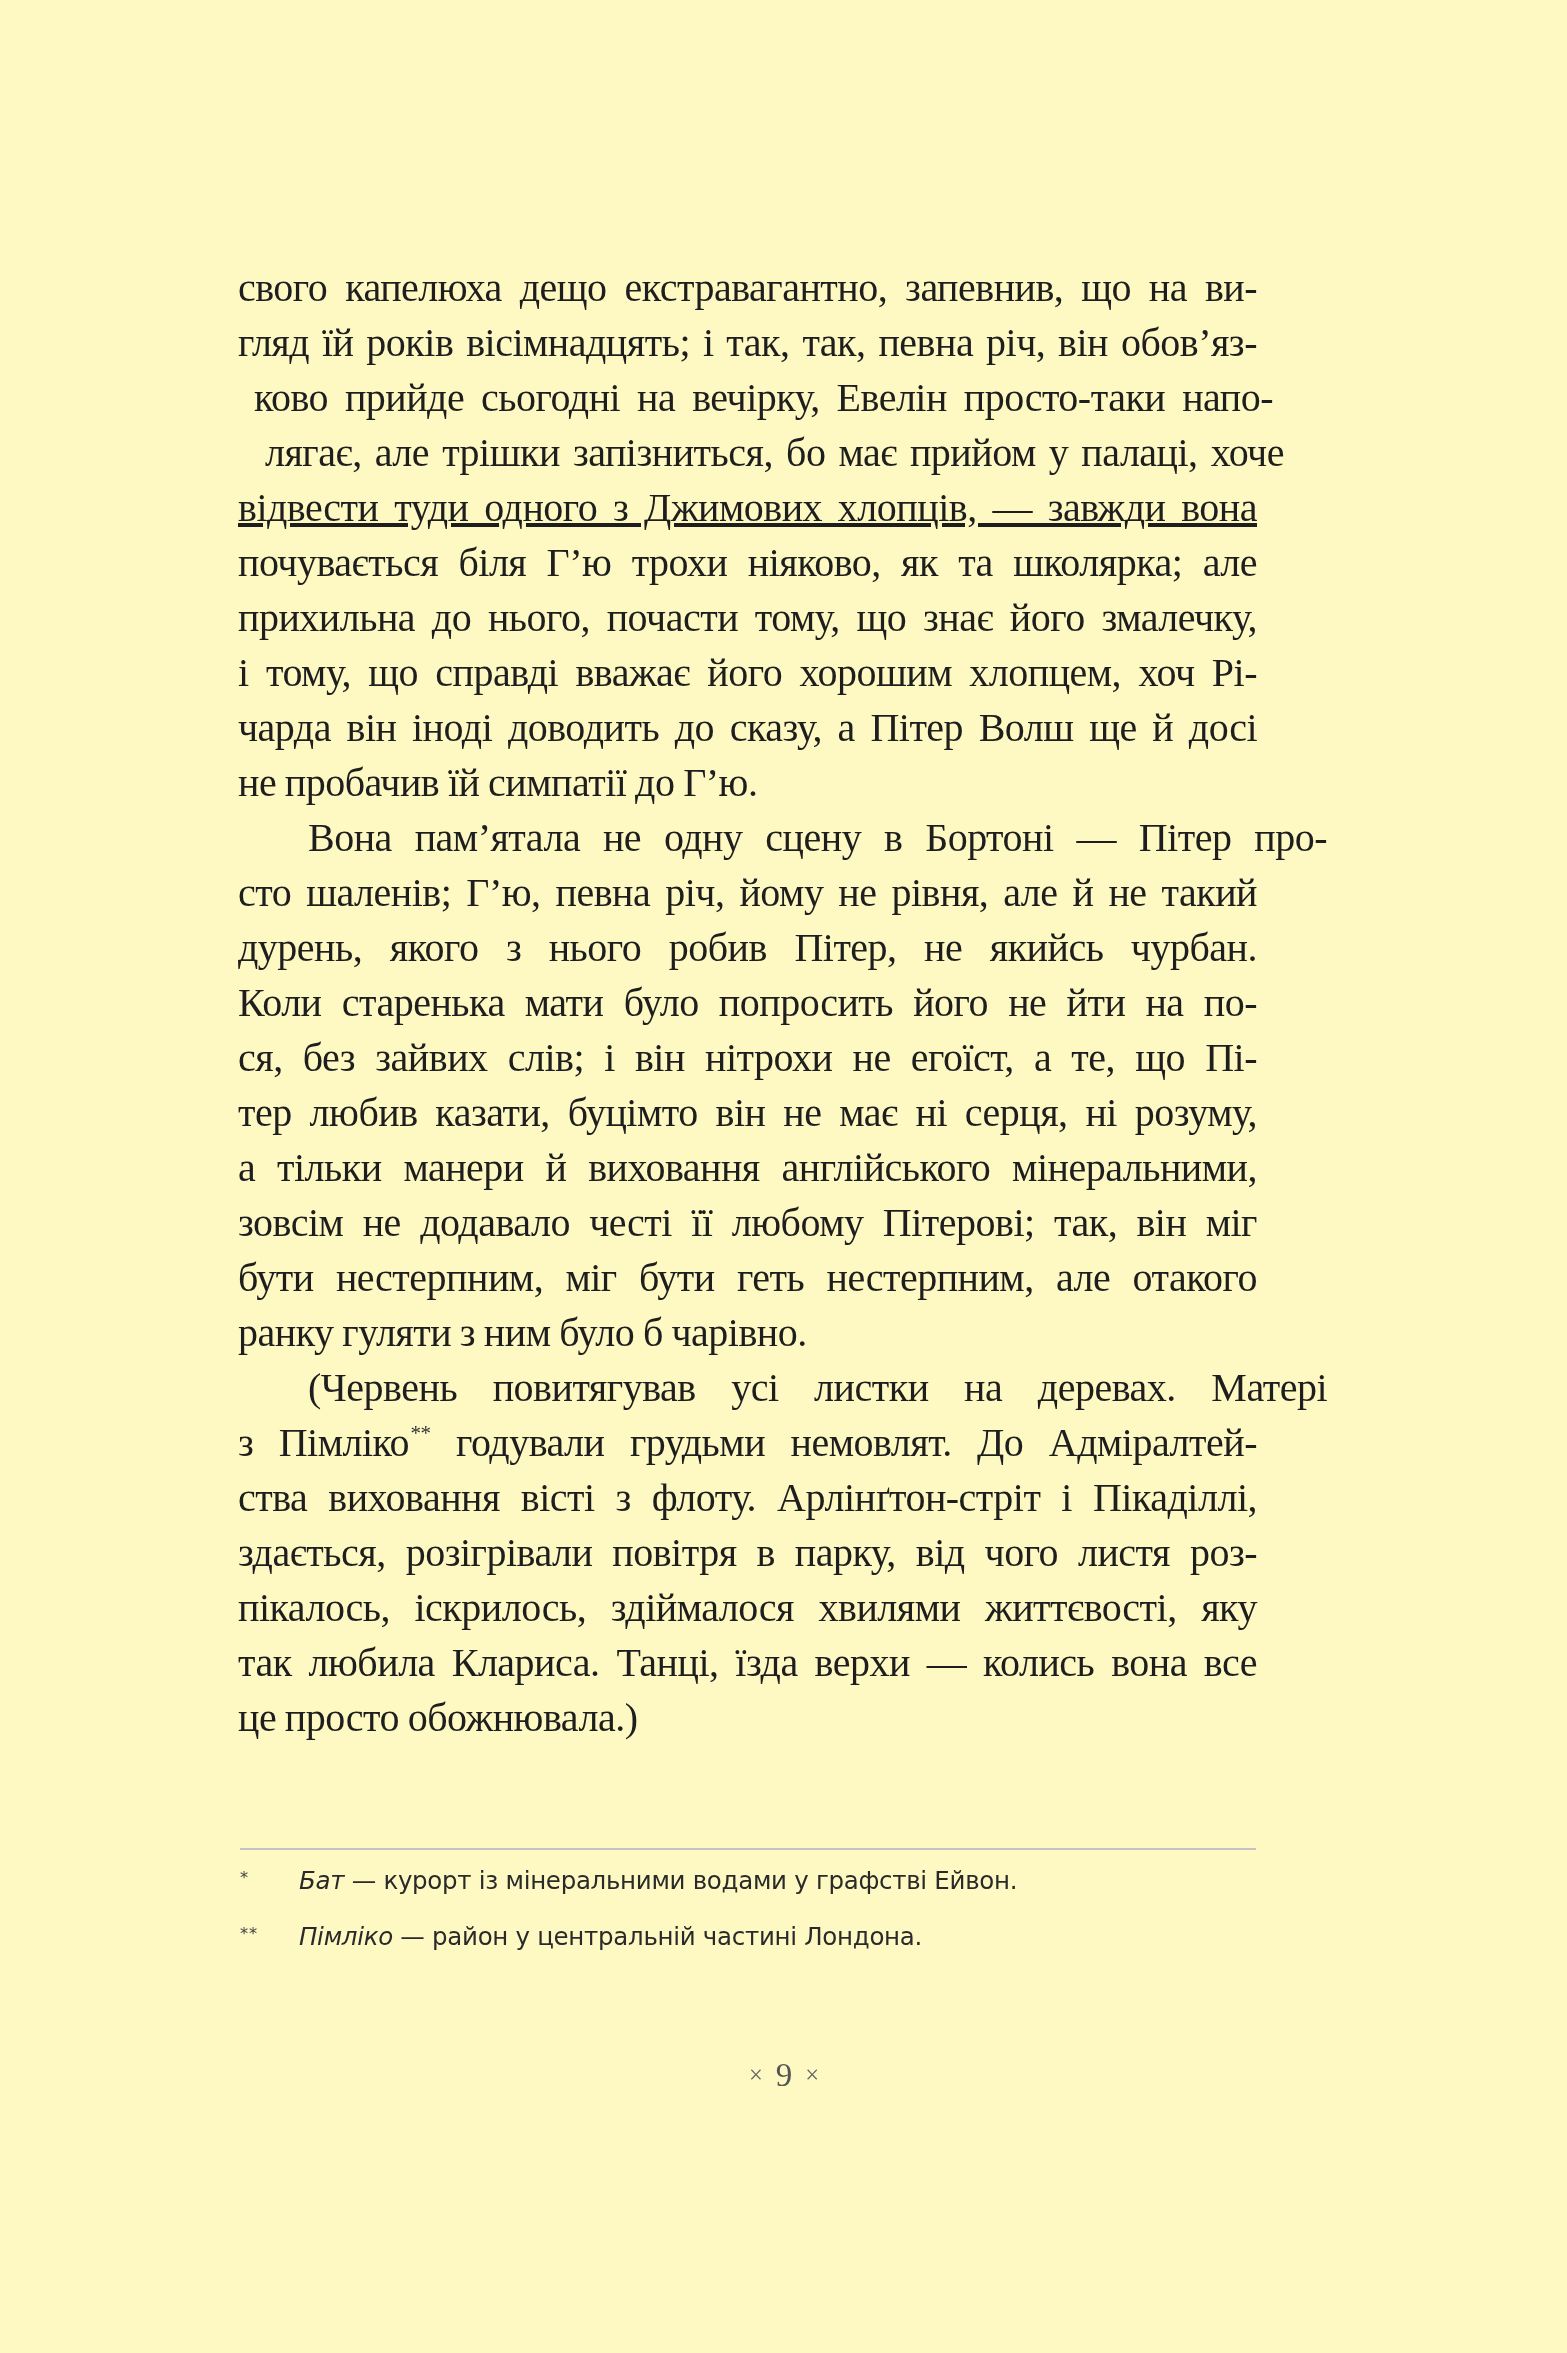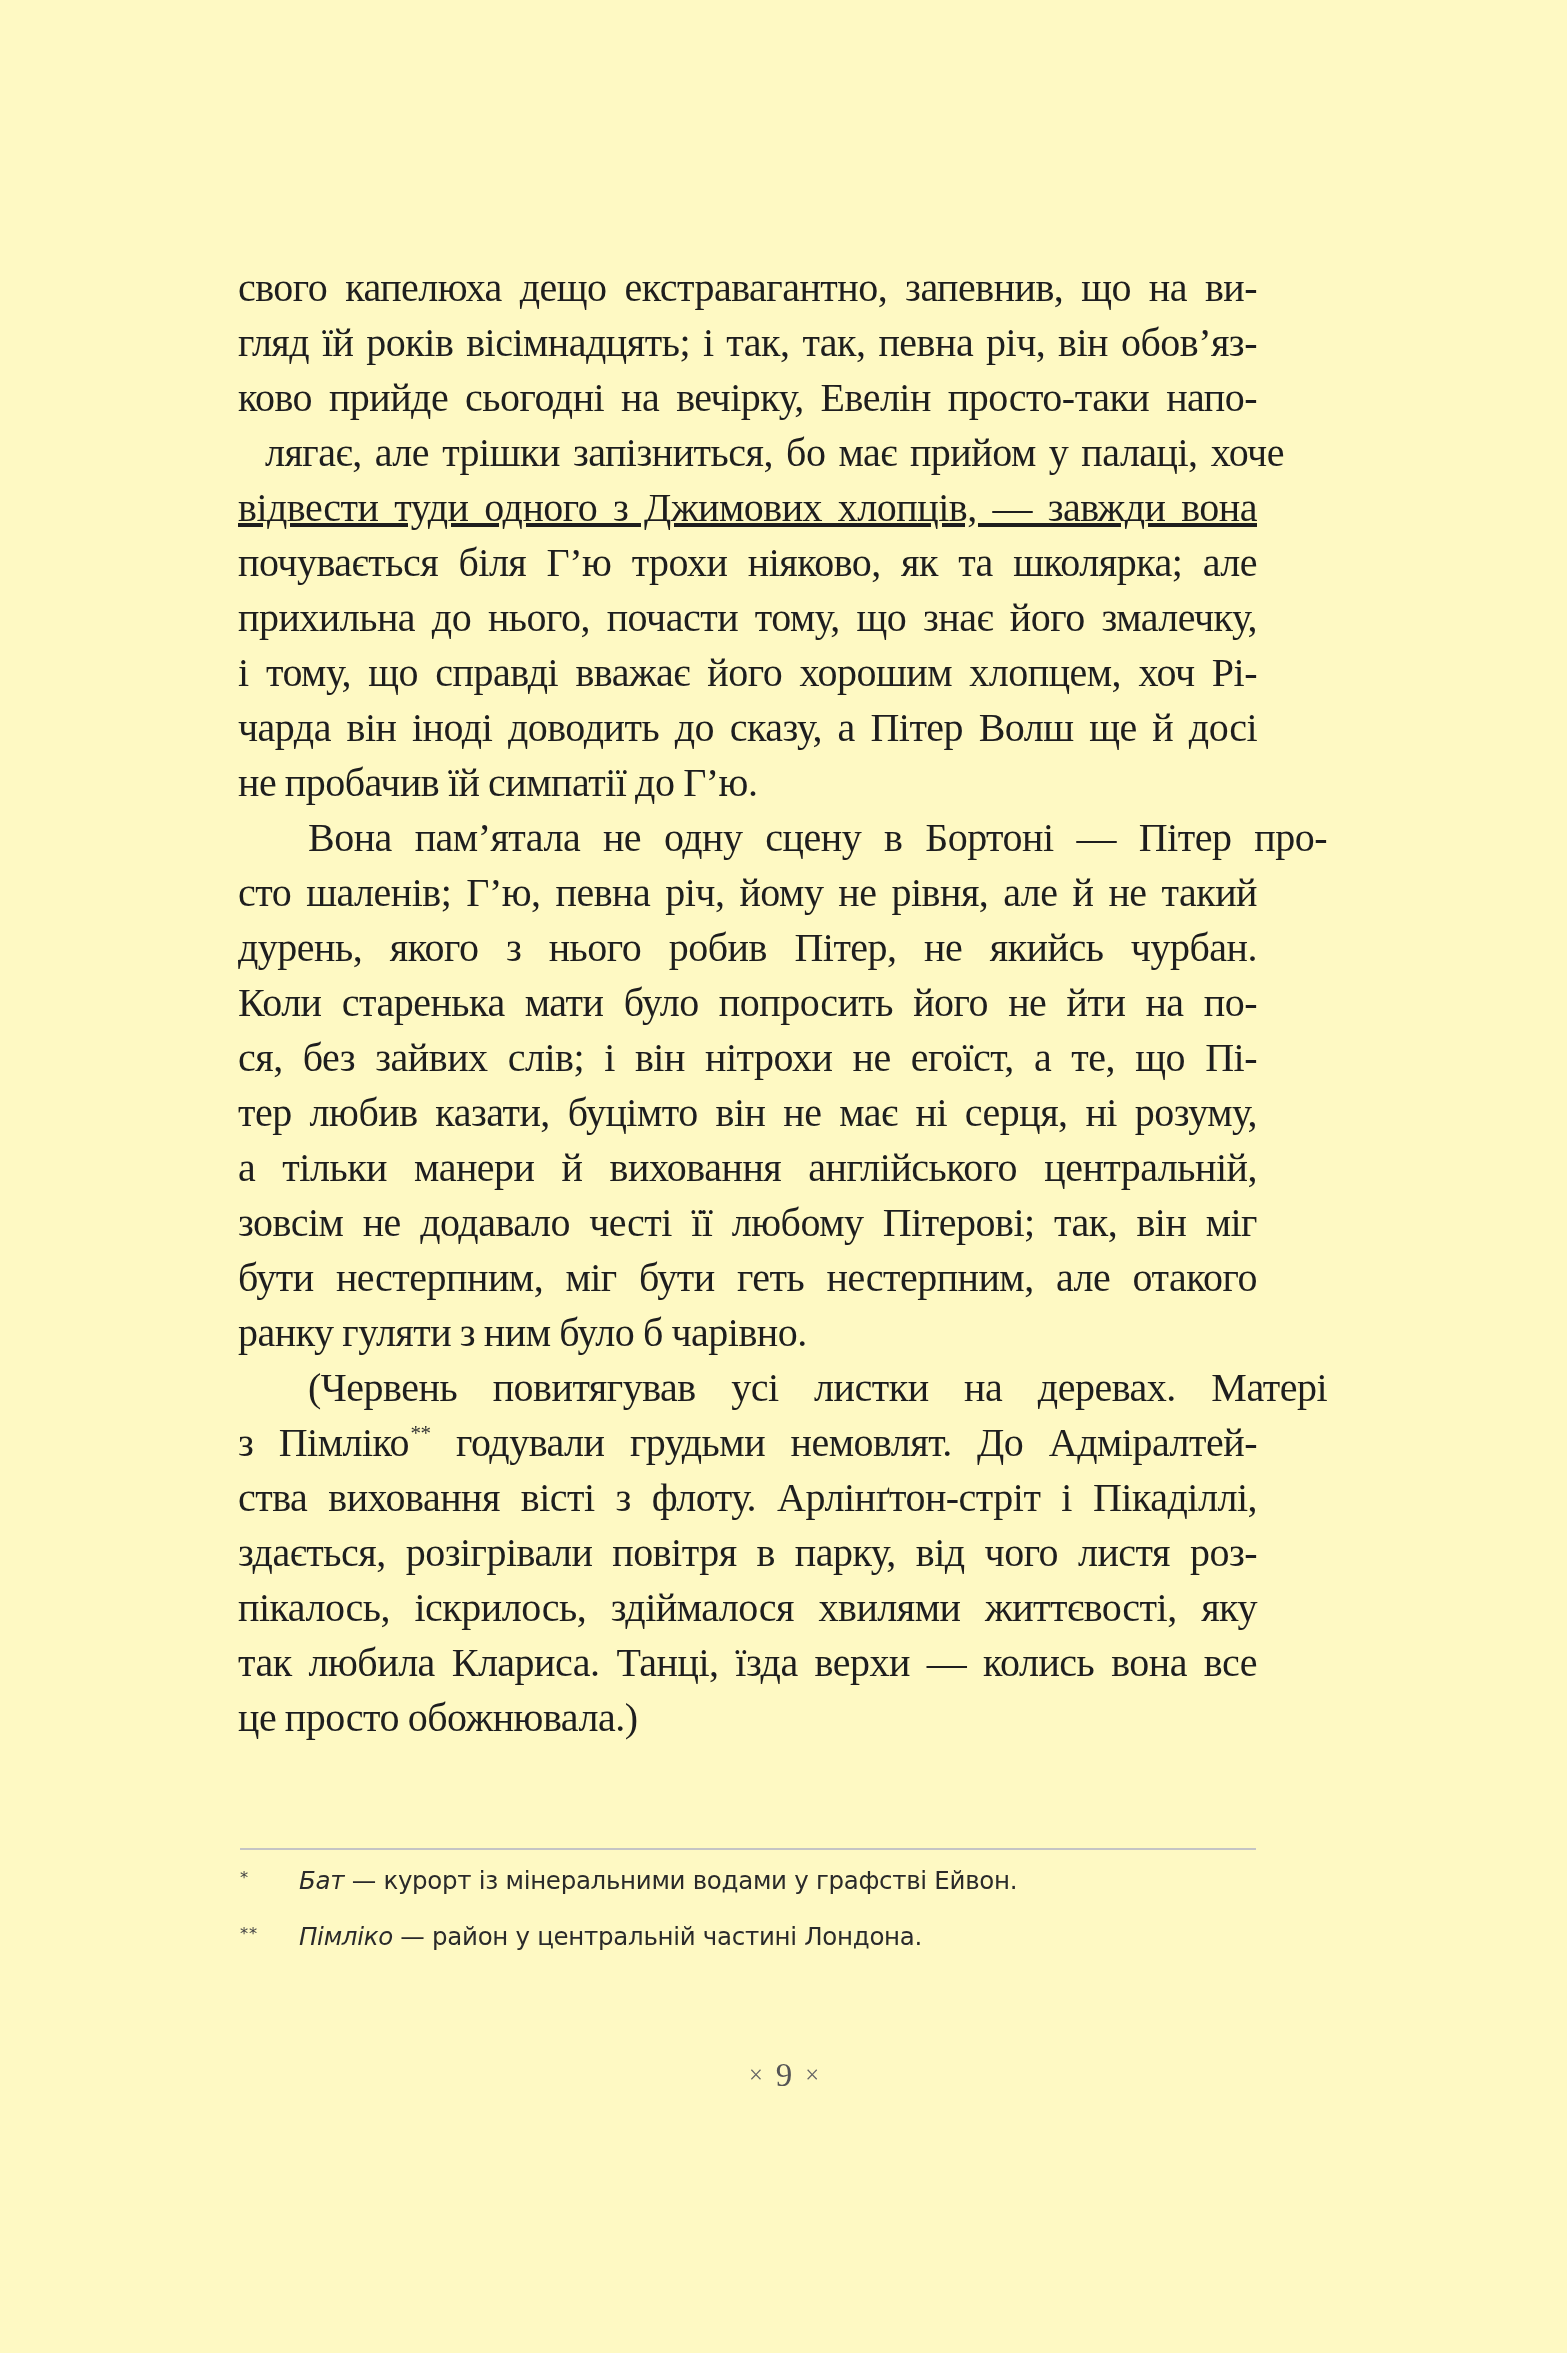--- a/index.html
+++ b/index.html
@@ -113,38 +113,38 @@
 </head>
 <body>
 
 <div class="page">
 
   <div class="body-text">
 
     <div>
       <span class="line" style="width: 1019px;">свого капелюха дещо екстравагантно, запевнив, що на ви-</span>
       <span class="line" style="width: 1019px;">гляд їй років вісімнадцять; і так, так, певна річ, він обов’яз-</span>
-      <span class="line" style="width: 1019px;">ково прийде сьогодні на вечірку, Евелін просто-таки напо-</span>
+      <span class="line" style="width: 1019px; margin-left: 16px;">ково прийде сьогодні на вечірку, Евелін просто-таки напо-</span>
       <span class="line" style="width: 1019px; margin-left: 27px;">лягає, але трішки запізниться, бо має прийом у палаці, хоче</span>
       <span class="line" style="width: 1019px; text-decoration: underline;">відвести туди одного з Джимових хлопців, — завжди вона</span>
       <span class="line" style="width: 1019px;">почувається біля Г’ю трохи ніяково, як та школярка; але</span>
       <span class="line" style="width: 1019px;">прихильна до нього, почасти тому, що знає його змалечку,</span>
       <span class="line" style="width: 1019px;">і тому, що справді вважає його хорошим хлопцем, хоч Рі-</span>
       <span class="line" style="width: 1019px;">чарда він іноді доводить до сказу, а Пітер Волш ще й досі</span>
       <span class="line last">не пробачив їй симпатії до Г’ю.</span>
     </div>
 
     <div>
       <span class="line indent" style="width: 1019px;">Вона пам’ятала не одну сцену в Бортоні — Пітер про-</span>
       <span class="line" style="width: 1019px;">сто шаленів; Г’ю, певна річ, йому не рівня, але й не такий</span>
       <span class="line" style="width: 1019px;">дурень, якого з нього робив Пітер, не якийсь чурбан.</span>
       <span class="line" style="width: 1019px;">Коли старенька мати було попросить його не йти на по-</span>
       <span class="line" style="width: 1019px;">ся, без зайвих слів; і він нітрохи не егоїст, а те, що Пі-</span>
       <span class="line" style="width: 1019px;">тер любив казати, буцімто він не має ні серця, ні розуму,</span>
-      <span class="line" style="width: 1019px;">а тільки манери й виховання англійського центральній,</span>
+      <span class="line" style="width: 1019px;">а тільки манери й виховання англійського мінеральними,</span>
       <span class="line" style="width: 1019px;">зовсім не додавало честі її любому Пітерові; так, він міг</span>
       <span class="line" style="width: 1019px;">бути нестерпним, міг бути геть нестерпним, але отакого</span>
       <span class="line last">ранку гуляти з ним було б чарівно.</span>
     </div>
 
     <div>
       <span class="line indent" style="width: 1019px;">(Червень повитягував усі листки на деревах. Матері</span>
       <span class="line" style="width: 1019px;"><span>з Пімліко</span><sup class="fnref">**</sup><span> годували грудьми немовлят. До Адміралтей-</span></span>
       <span class="line" style="width: 1019px;">ства виховання вісті з флоту. Арлінґтон-стріт і Пікаділлі,</span>
       <span class="line" style="width: 1019px;">здається, розігрівали повітря в парку, від чого листя роз-</span>

